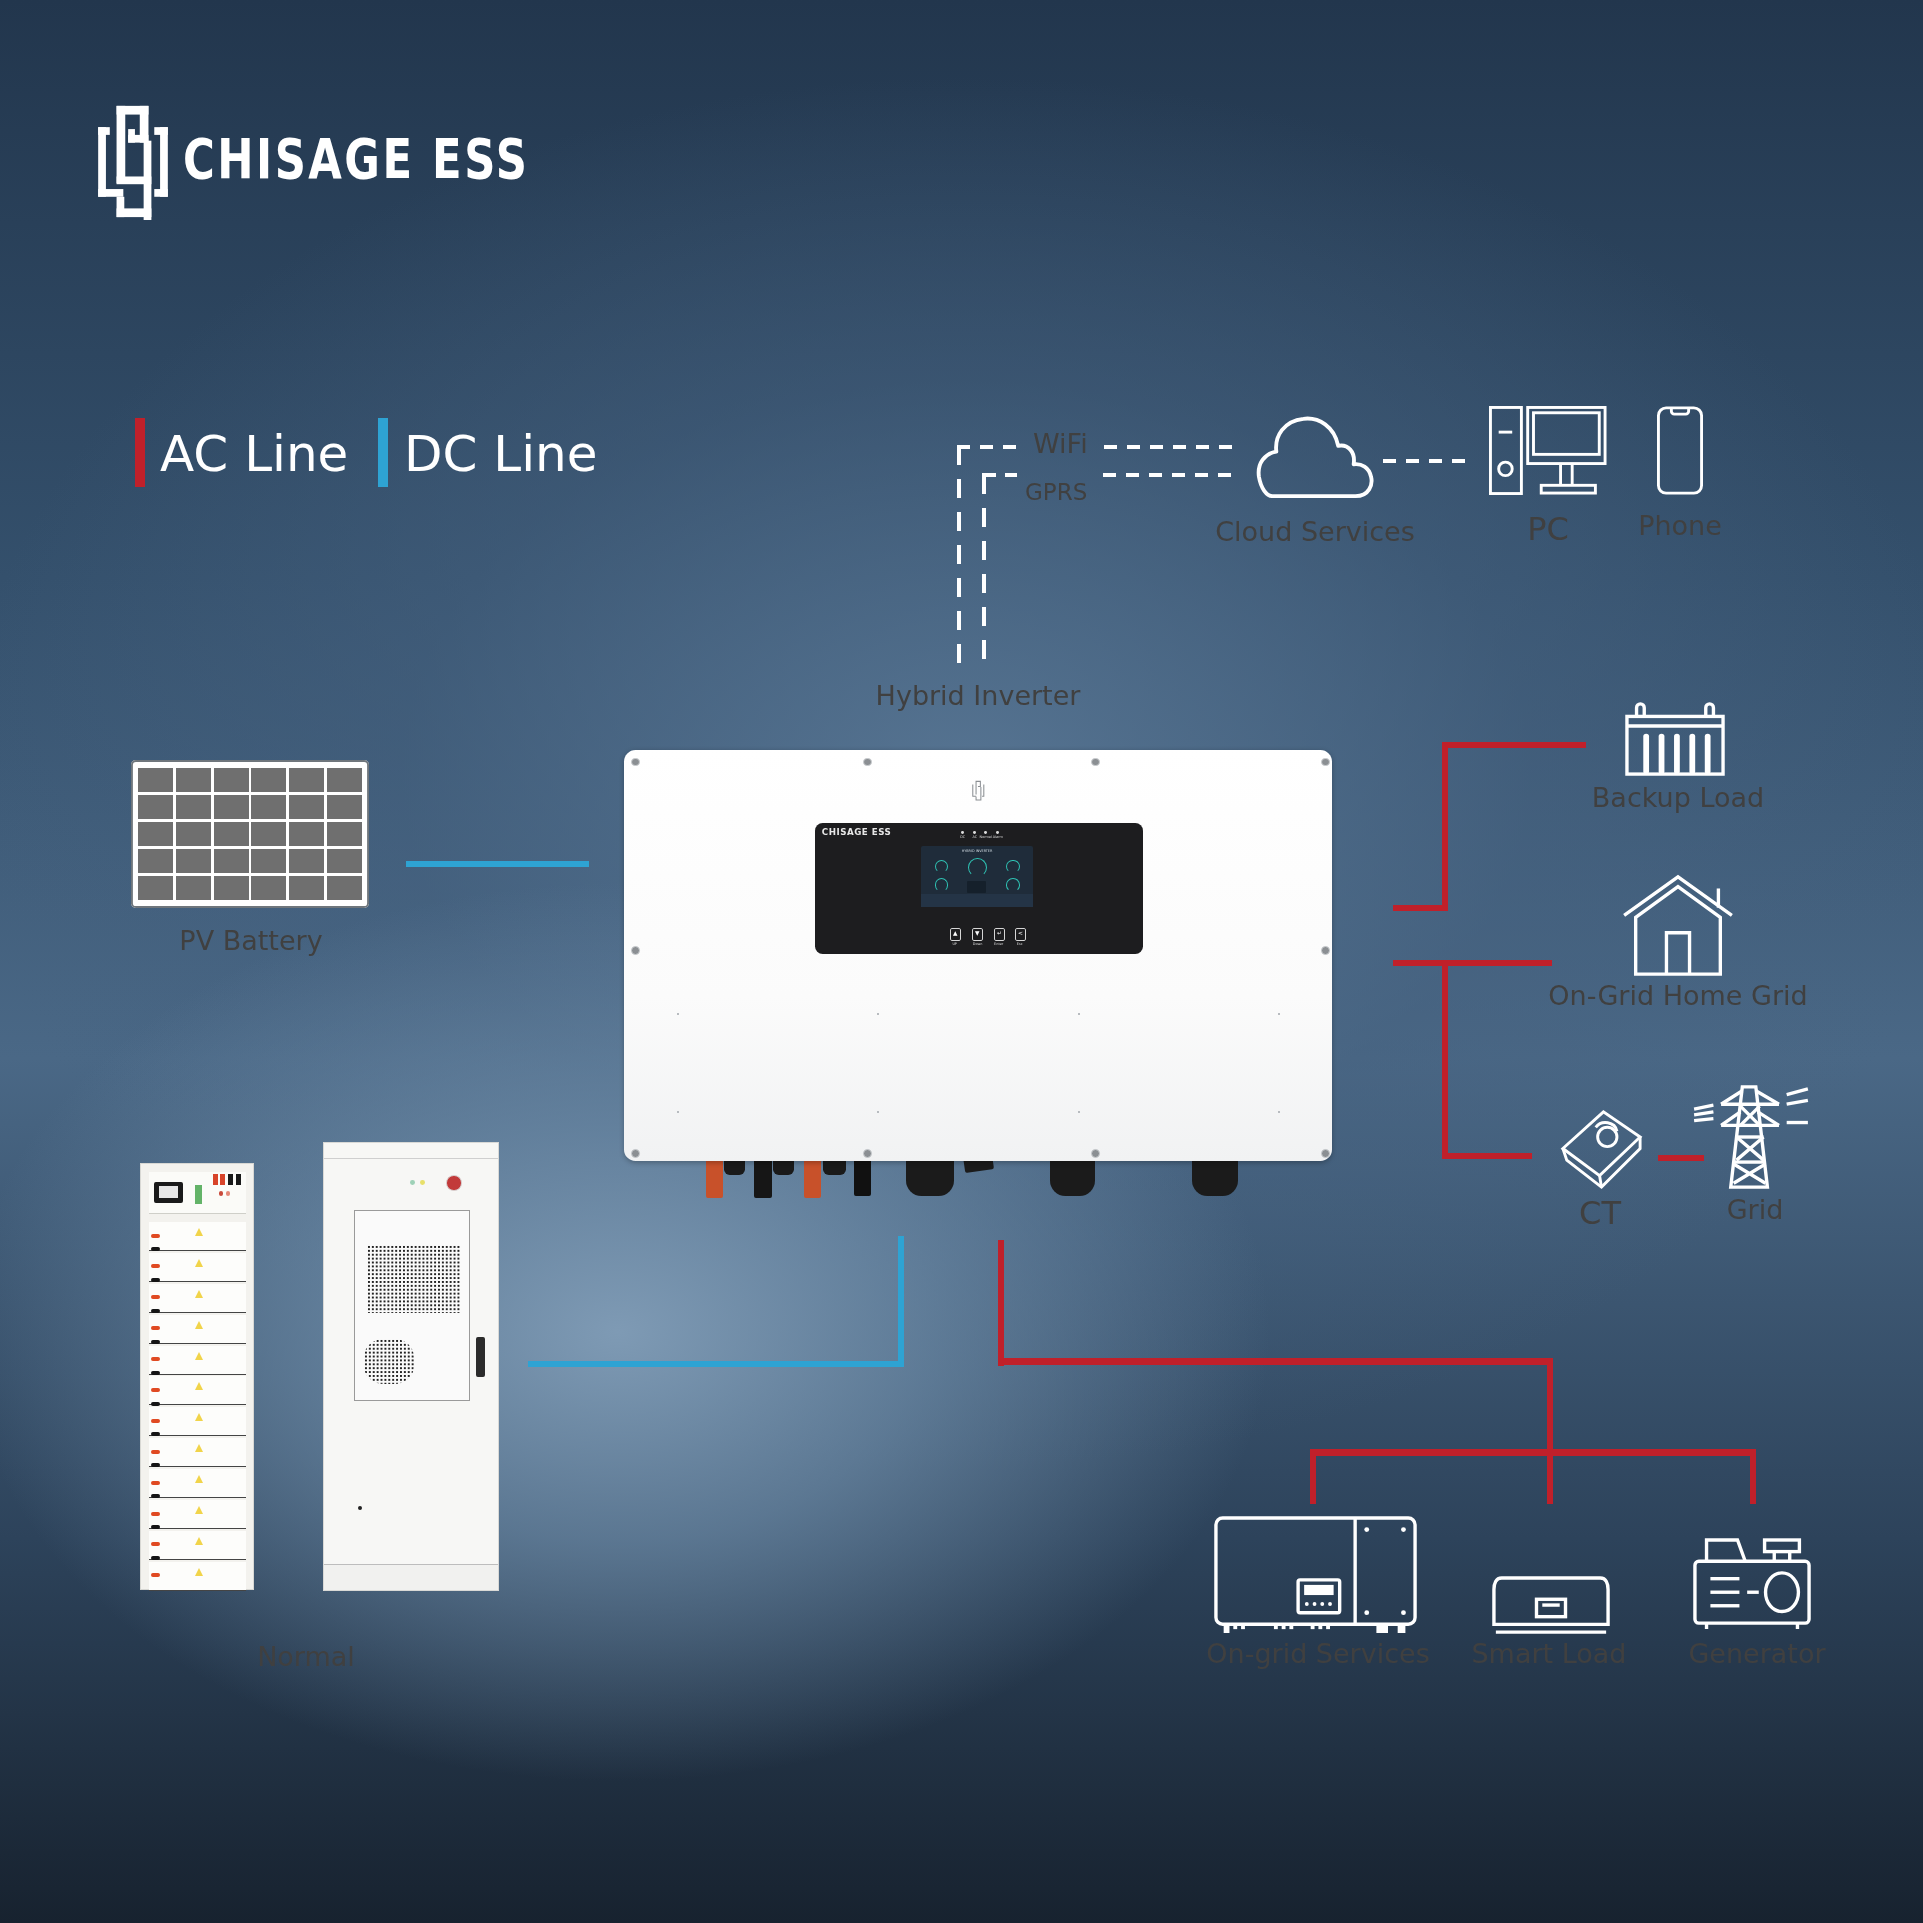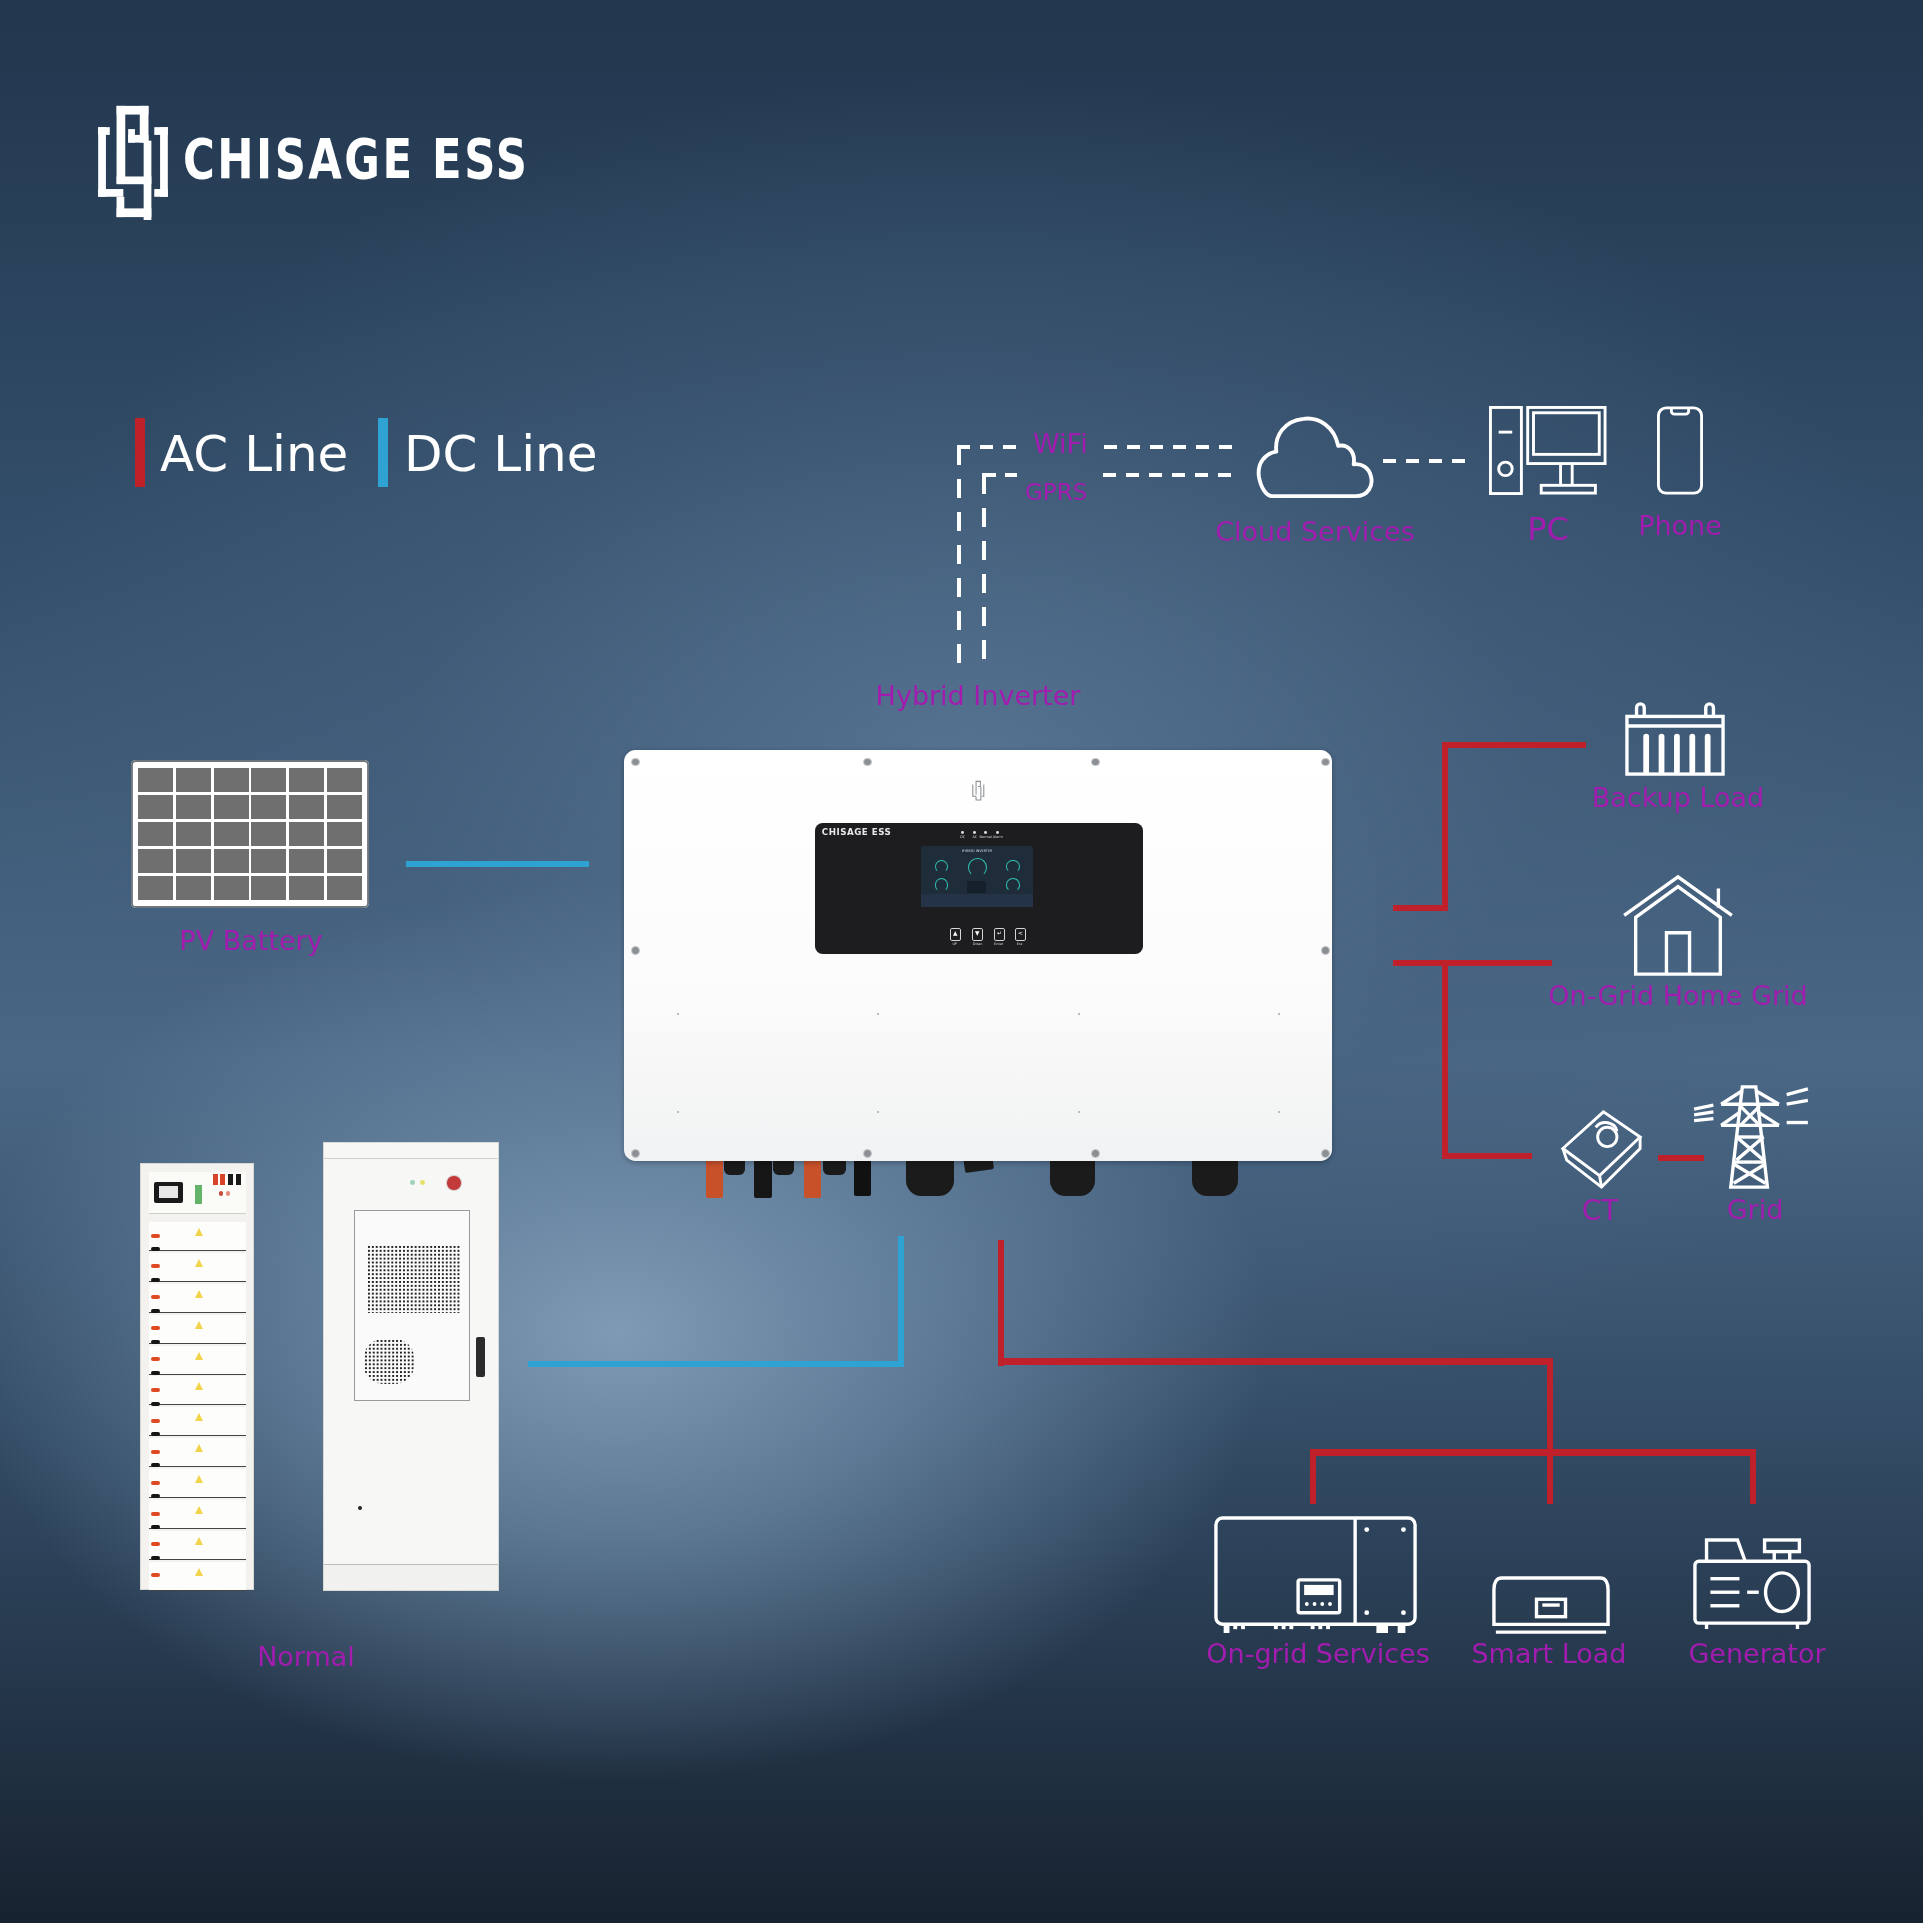--- a/index.html
+++ b/index.html
@@ -5,21 +5,21 @@
   html, body { margin:0; padding:0; }
   body {
     width:1923px; height:1923px; position:relative; overflow:hidden;
     font-family: "DejaVu Sans", "Liberation Sans", sans-serif;
     color:#ffffff;
     background:
       radial-gradient(ellipse 869px 599px at 618px 1332px, rgba(130,158,184,0.95) 0%, rgba(110,140,168,0.7) 35%, rgba(80,110,140,0.0) 75%),
       radial-gradient(ellipse 1255px 869px at 966px 772px, rgba(90,120,150,0.85) 0%, rgba(70,98,128,0.5) 45%, rgba(40,60,85,0) 80%),
       linear-gradient(180deg, #22364d 0%, #34506c 30%, #4a6886 55%, #2d435b 80%, #17222f 100%);
   }
-  .label { position:absolute; white-space:nowrap; color:#a21caf; font-family:"DejaVu Sans", sans-serif; font-weight:400; letter-spacing:0; }
+  .label { position:absolute; white-space:nowrap; color:#404040; font-family:"DejaVu Sans", sans-serif; font-weight:400; letter-spacing:0; }
   .lbl-c { transform:translateX(-50%); }
   .line { position:absolute; }
   .ac { background:#c0202a; }
   .dc { background:#2ea3d3; }
   .dash-h { position:absolute; height:3.9px; background: repeating-linear-gradient(90deg,#fff 0 13.5px, transparent 13.5px 23px); }
   .dash-v { position:absolute; width:3.9px; background: repeating-linear-gradient(180deg,#fff 0 19.3px, transparent 19.3px 33px); }
 
   
   .brand-text { position:absolute; left:183px; top:126px; font-family:"DejaVu Sans Condensed","DejaVu Sans", sans-serif; font-weight:700; font-size:56px; letter-spacing:2.9px; transform:scaleX(0.86); transform-origin:left top; }
 
@@ -375,21 +375,21 @@
 
 <svg style="left:1559px;top:1108px" width="85" height="83" viewBox="0 0 88 86">
   <g fill="none" stroke="#fff" stroke-width="3">
     <path d="M4 42 L46 4 L84 30 L42 70 Z"></path>
     <path d="M4 42 L8 54 L44 82 L84 42 L84 30"></path>
     <path d="M42 70 L44 82"></path>
     <circle cx="50" cy="30" r="10"></circle>
     <path d="M38 20 C44 12 58 14 60 24"></path>
   </g>
 </svg>
-<div class="label lbl-c" style="left:1600px;top:1194px;font-size:28px">CT</div>
+<div class="label lbl-c" style="left:1600px;top:1194px;font-size:32px">CT</div>
 
 <svg style="left:1692px;top:1083px" width="118" height="108" viewBox="0 0 122 112">
   <g fill="none" stroke="#fff" stroke-width="3.5">
     <path d="M40 108 L52 4 H66 L78 108 Z"></path>
     <line x1="30" y1="22" x2="90" y2="22"></line>
     <line x1="30" y1="44" x2="90" y2="44"></line>
     <path d="M30 22 L52 8 M90 22 L66 8"></path>
     <path d="M30 44 L50 30 M90 44 L68 30"></path>
     <path d="M50 24 L70 44 M70 24 L50 44"></path>
     <path d="M46 56 L74 80 M74 56 L46 80"></path>

